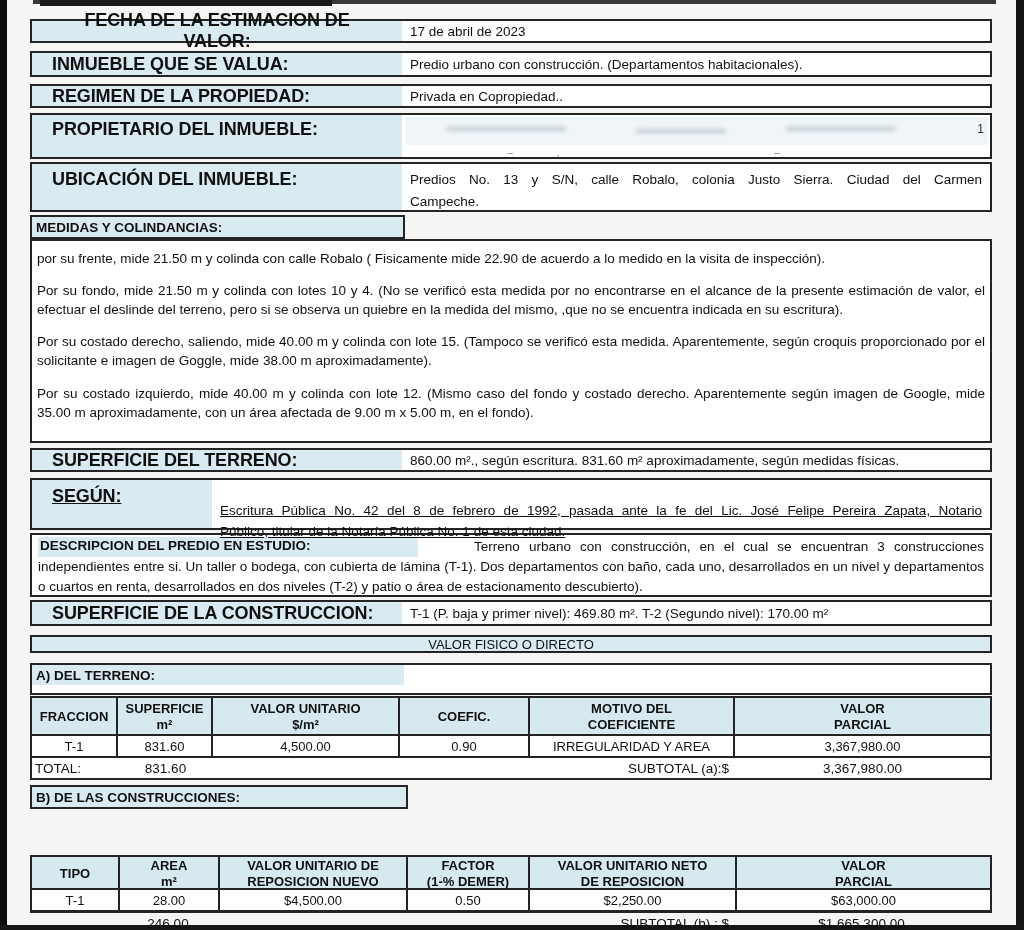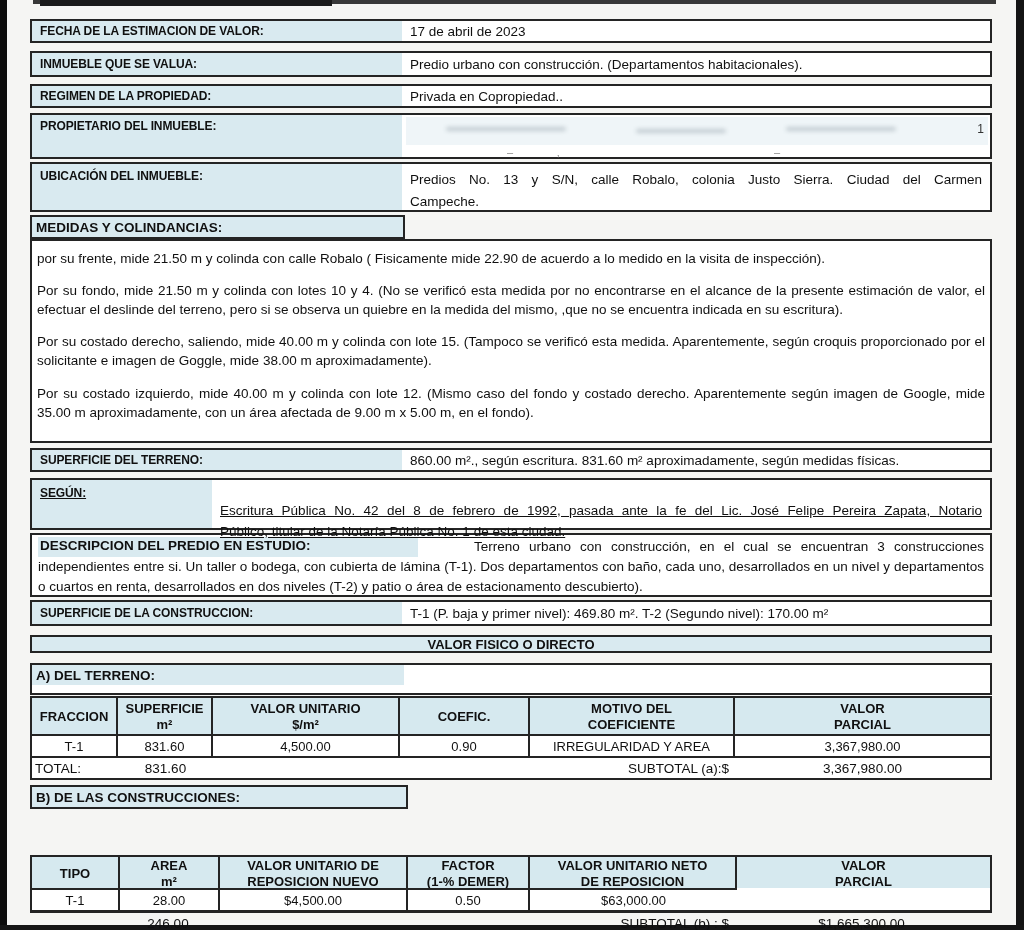--- a/index.html
+++ b/index.html
@@ -8,41 +8,41 @@
   
   .strip-left{position:absolute;left:0;top:0;width:7px;height:930px;background:#0c0c0c;}
   .strip-right{position:absolute;left:1016px;top:0;width:8px;height:930px;background:#141414;}
   .bar-top{position:absolute;left:33px;top:0;width:963px;height:4px;background:#383838;}
   .bar-top2{position:absolute;left:40px;top:0;width:292px;height:6px;background:#1a1a1a;}
   .bar-bottom{position:absolute;left:0;bottom:0;width:1024px;height:5px;background:#161616;}
 
   .content{position:absolute;left:30px;top:0;width:962px;padding-top:19px;}
 
   .frow{display:flex;align-items:stretch;border:2px solid #242424;background:#fff;box-sizing:border-box;}
-  .flabel{flex:0 0 370px;background:#d9eaf0;font-weight:bold;font-size:12px;letter-spacing:-0.1px;
-          display:flex;align-items:center;padding:1px 8px;box-sizing:border-box;text-align:center;}
+  .flabel{flex:0 0 370px;background:#d9eaf0;font-weight:bold;font-size:18px;letter-spacing:-0.1px;
+          display:flex;align-items:center;padding:1px 20px;box-sizing:border-box;text-align:center;}
   .fvalue{flex:1;font-size:13.5px;display:flex;align-items:center;padding:1px 8px 1px 8px;box-sizing:border-box;}
   .cellonly{border:2px solid #242424;background:#d9eaf0;font-weight:bold;font-size:13.5px;
             display:flex;align-items:center;padding:1px 4px;box-sizing:border-box;}
 
   .parabox{border:2px solid #242424;background:#fff;box-sizing:border-box;height:204px;padding:8px 5px 0 5px;}
   .parabox p{margin:0 0 13px 0;font-size:13.5px;line-height:19px;text-align:justify;}
 
   .justline{text-align:justify;text-align-last:justify;}
   .lastline{text-align:left;}
 
   
   .redact-area{position:relative;flex:1;box-sizing:border-box;}
   .redact-band{position:absolute;left:4px;top:2px;right:2px;height:28px;background:#eff5f8;}
   .smudge{position:absolute;height:4px;background:#c2ccd2;filter:blur(2px);border-radius:2px;}
   .redact-mark{position:absolute;right:6px;top:7px;font-size:12px;color:#333;}
   .dash{position:absolute;top:31px;font-size:11px;color:#8a8a8a;filter:blur(0.5px);}
 
   .vf-bar{height:18px;border:2px solid #242424;background:#d9eaf0;box-sizing:border-box;
-          display:flex;align-items:center;justify-content:center;font-weight:bold;font-size:13px;}
+          display:flex;align-items:center;justify-content:center;font-weight:normal;font-size:13px;}
   .a-box{height:32px;border:2px solid #242424;background:#fff;box-sizing:border-box;}
   .a-box .inner{width:372px;height:20px;background:#d9eaf0;font-weight:bold;font-size:13.5px;
                 display:flex;align-items:center;padding:0 4px;box-sizing:border-box;}
 
   .tbl{border:2px solid #242424;background:#fff;box-sizing:border-box;}
   .trow{display:grid;}
   .cols-a{grid-template-columns:86px 95px 187px 130px 205px 255px;}
   .cols-b{grid-template-columns:88px 100px 188px 122px 207px 253px;}
   .hcell{background:#d6e9ef;font-weight:bold;font-size:13px;text-align:center;white-space:pre-line;
          line-height:16px;padding-top:2px;height:36px;box-sizing:border-box;border-right:2px solid #242424;
@@ -196,20 +196,21 @@
         <div class="hcell" style="height:31px;"><span>VALOR UNITARIO NETO
 DE REPOSICION</span></div>
         <div class="hcell nolast" style="height:31px;"><span>VALOR
 PARCIAL</span></div>
       </div>
       <div class="trow cols-b">
         <div class="dcell">T-1</div>
         <div class="dcell">28.00</div>
         <div class="dcell">$4,500.00</div>
         <div class="dcell">0.50</div>
+        <div class="dcell">$2,250.00</div>
         <div class="dcell nolast">$63,000.00</div>
       </div>
     </div>
 
     <div class="trow cols-b subrow">
       <div></div>
       <div class="tc">246.00</div>
       <div></div>
       <div></div>
       <div class="tr-">SUBTOTAL (b) : $</div>

